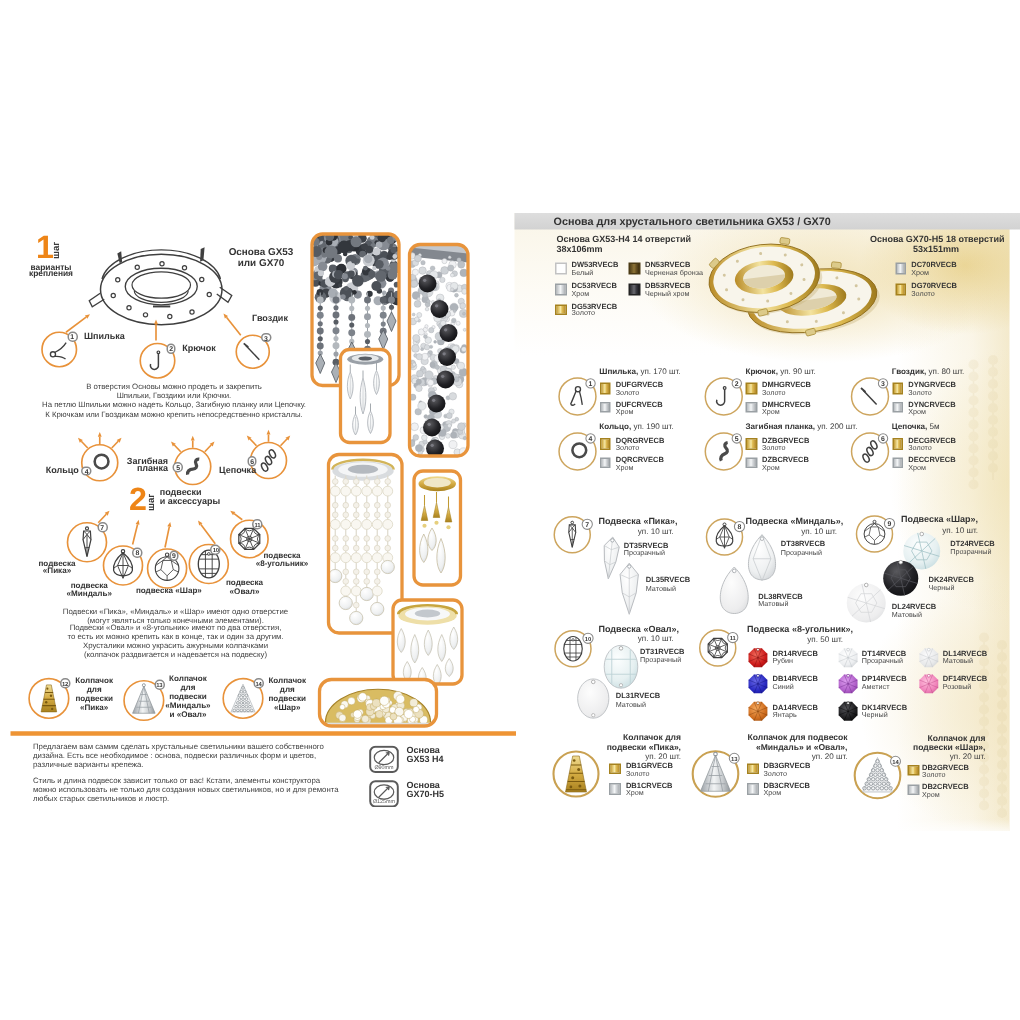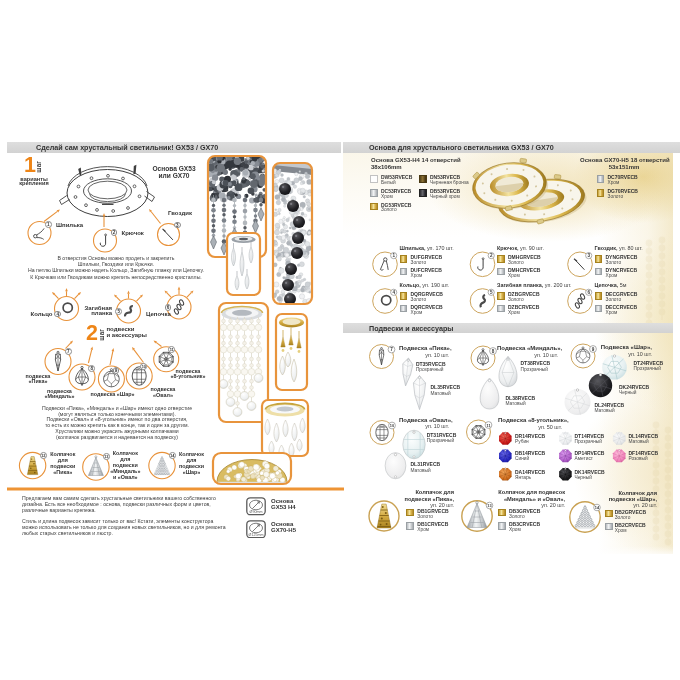--- a/index.html
+++ b/index.html
@@ -26,23 +26,21 @@
 linear-gradient(180deg, rgba(247,240,219,0.65) 0px, rgba(250,245,230,0.4) 52px, rgba(255,255,255,0) 95px)}
 #rfade{position:absolute;left:343px;top:546px;width:330px;height:14px;background:linear-gradient(180deg,rgba(255,255,255,0),#fff 80%);z-index:1}
 .stepn{position:absolute;color:#ee8517;font-weight:bold;font-size:21.5px;line-height:15.5px;z-index:6}
 .stepv{position:absolute;color:#3a3a3a;font-weight:bold;font-size:5.8px;line-height:5.8px;transform:rotate(-90deg);transform-origin:center;z-index:6}
 svg{position:absolute;left:0;top:0;z-index:3}
 </style></head>
 <body>
 <div id="page">
 <div id="rpanel"></div>
 <div id="rfade"></div>
-<div class="bar" style="left:7px;top:142px;width:334px;padding-left:29px">Сделай сам хрустальный светильник! GX53 / GX70</div>
 <div class="bar" style="left:343px;top:142px;width:382px;padding-left:26px">Основа для хрустального светильника GX53 / GX70</div>
-<div class="bar" style="left:343px;top:322.5px;width:330px;padding-left:26px">Подвески и аксессуары</div>
 <svg width="680" height="680" viewBox="0 0 680 680">
       <defs>
 <linearGradient id="goldL" x1="0" y1="0" x2="1" y2="0">
           <stop offset="0" stop-color="#b98c28"></stop>
           <stop offset="0.45" stop-color="#f3e3a0"></stop>
           <stop offset="0.7" stop-color="#dcb84e"></stop>
           <stop offset="1" stop-color="#9e7a1e"></stop>
         </linearGradient>
 <linearGradient id="goldV" x1="0" y1="0" x2="0" y2="1">
           <stop offset="0" stop-color="#f0dc94"></stop>

